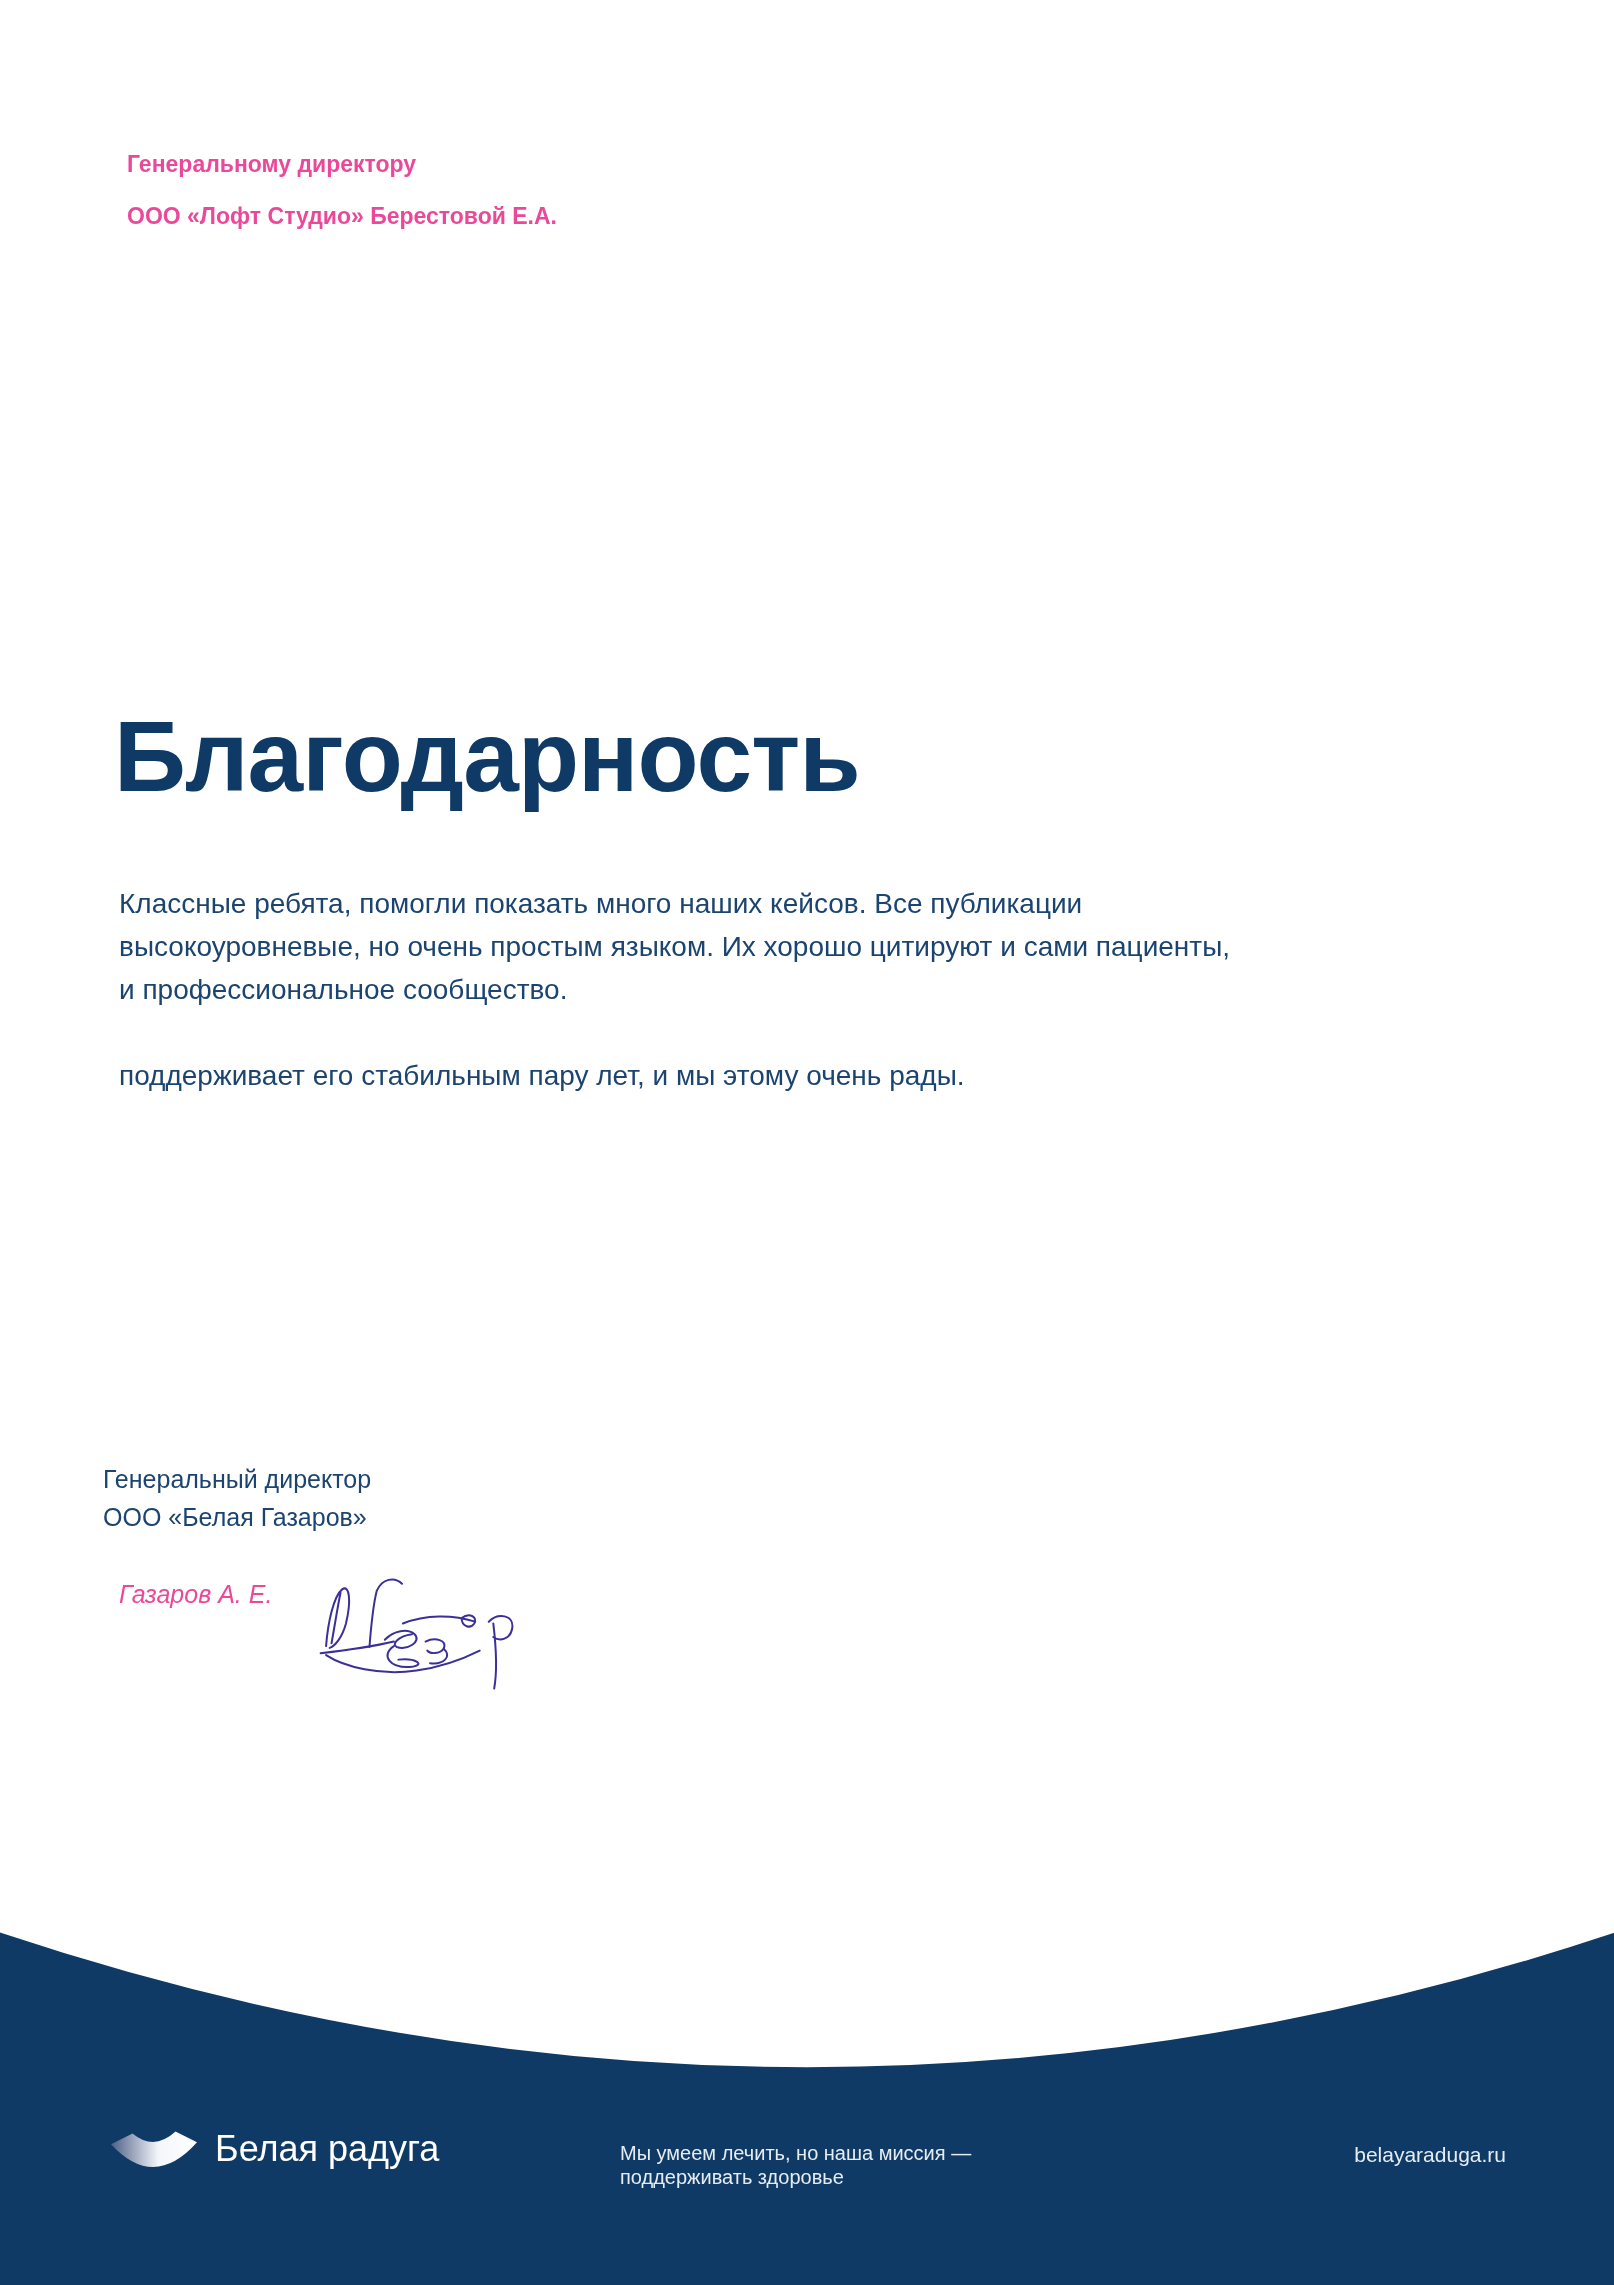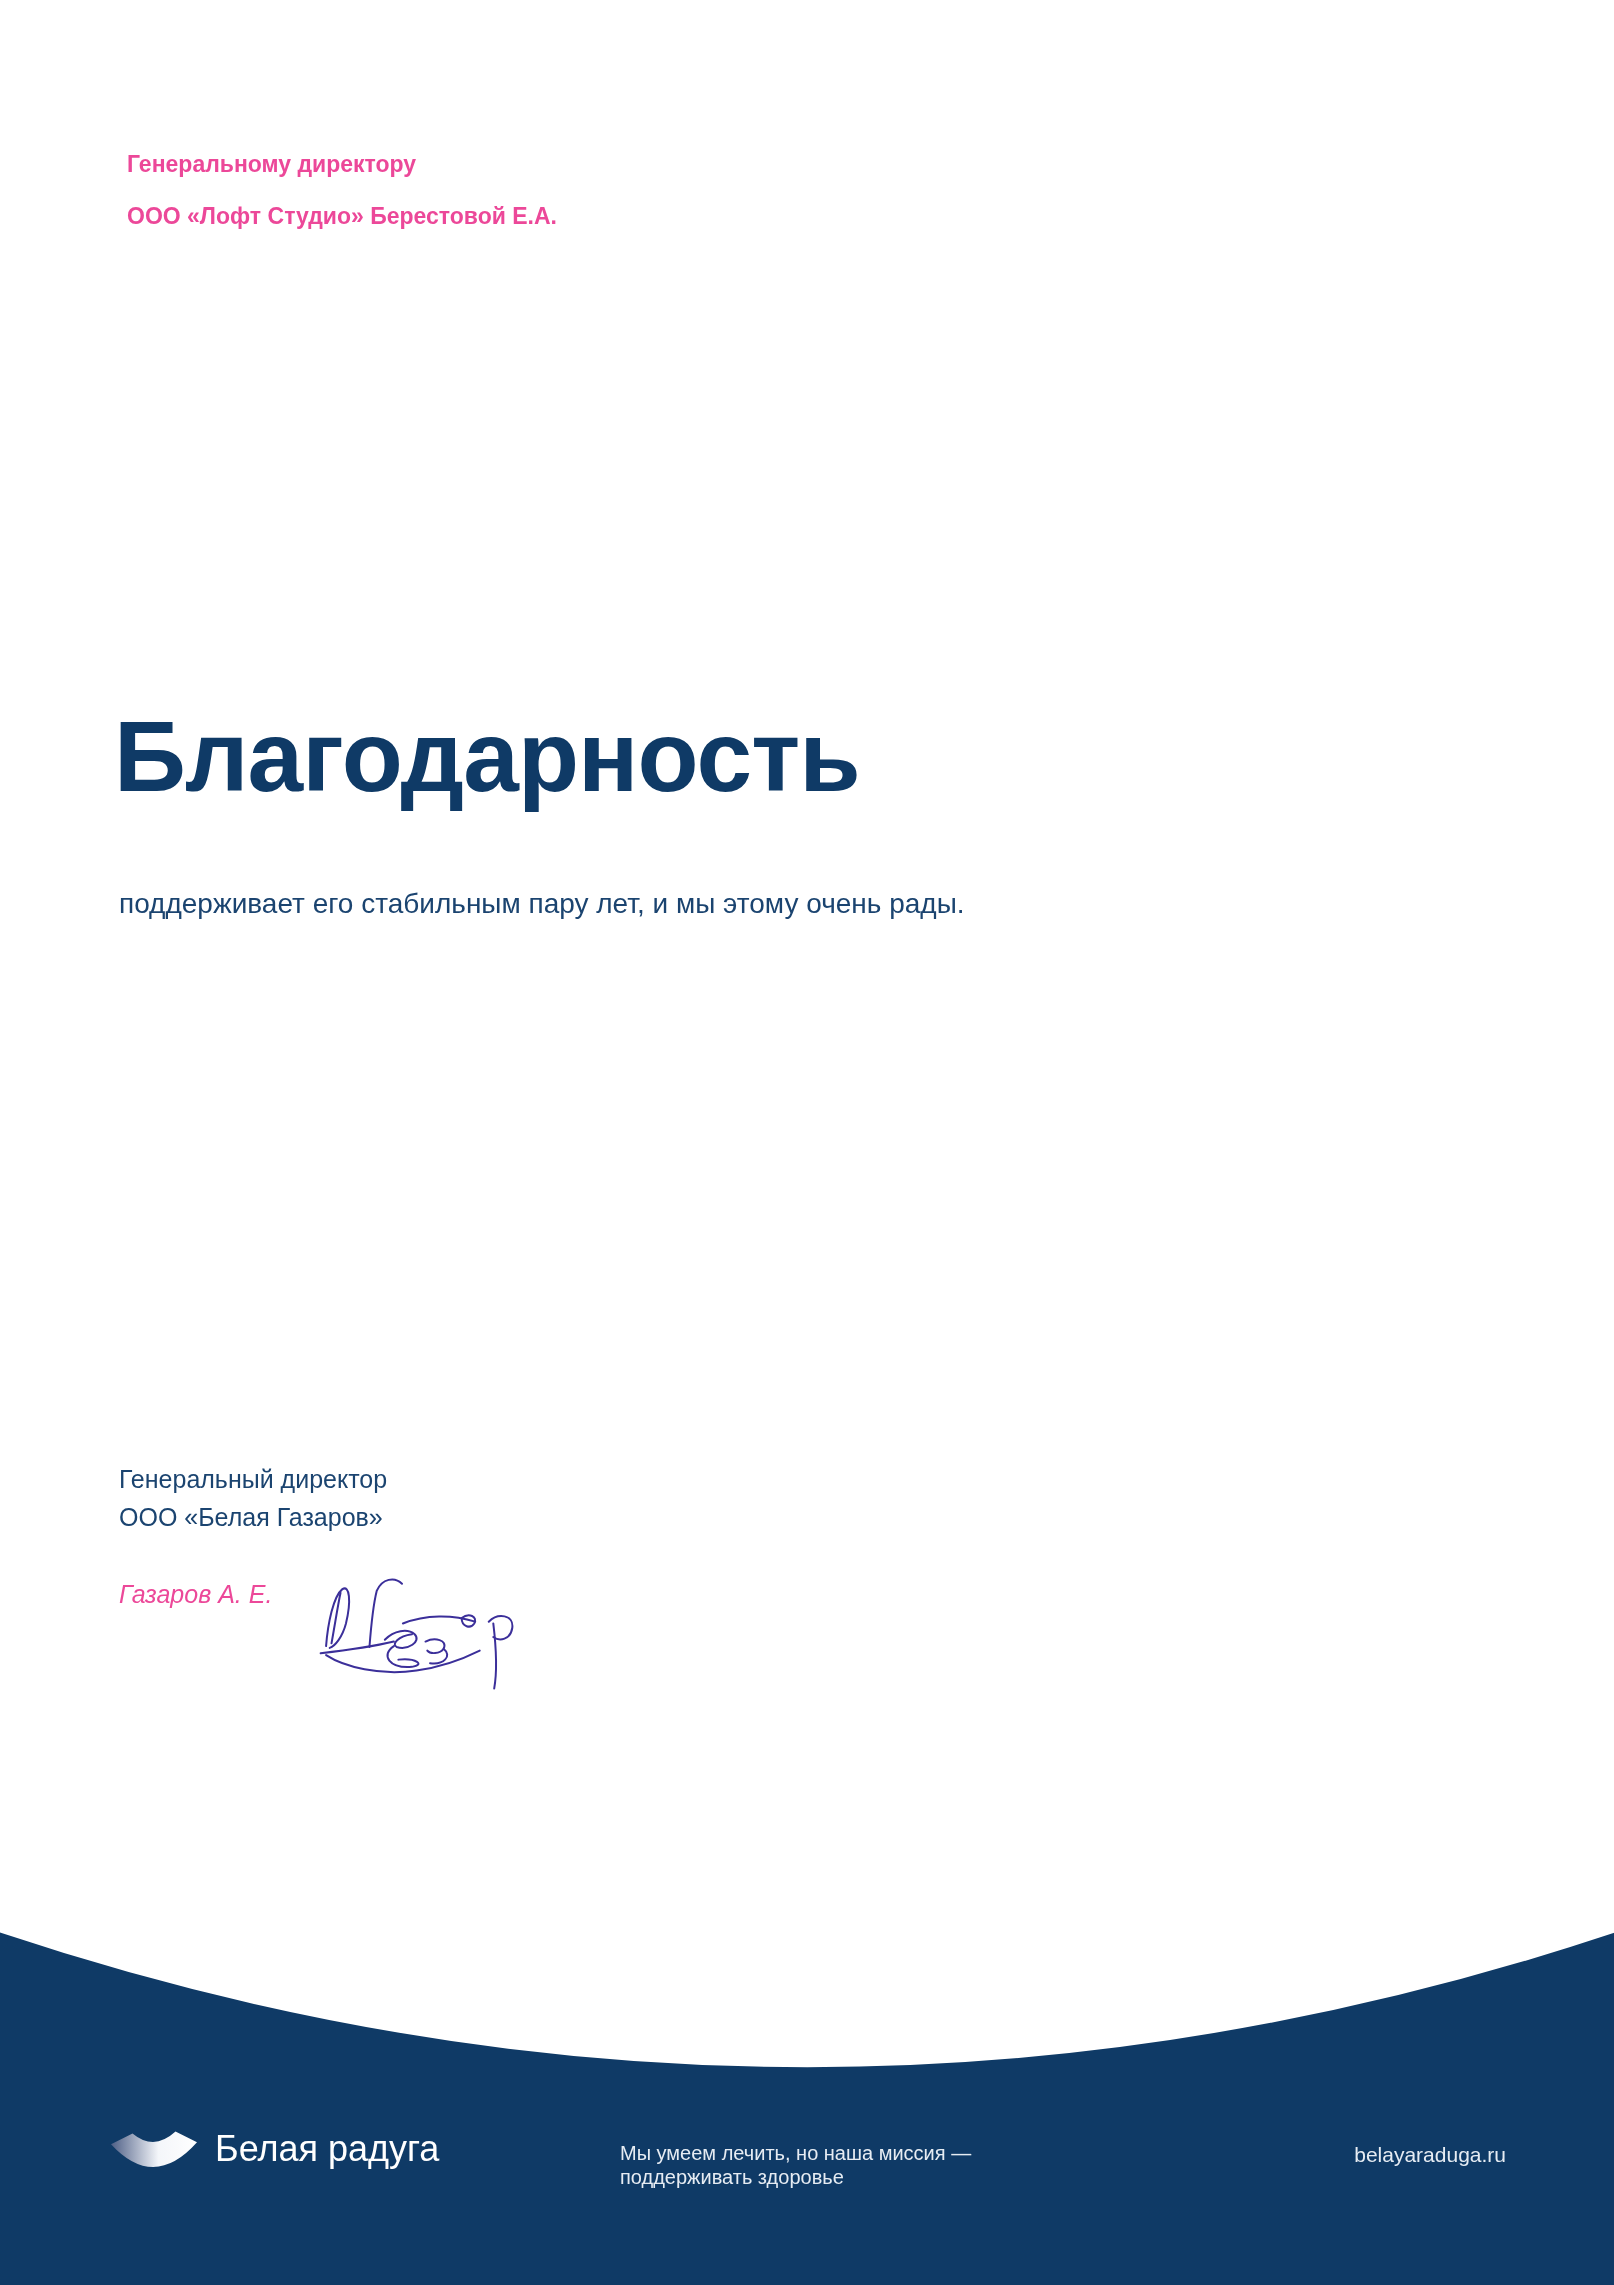--- a/index.html
+++ b/index.html
@@ -44,21 +44,21 @@
       font-size: 28px;
       line-height: 43px;
       color: #1B4470;
     }
     .body-text p {
       margin: 0 0 43px 0;
     }
     .body-text .line { display: block; white-space: nowrap; }
     .signatory {
       position: absolute;
-      left: 119px;
+      left: 103px;
       top: 1460px;
       font-size: 25px;
       line-height: 38px;
       color: #1B4470;
     }
     .signatory .line { display: block; white-space: nowrap; }
     .signer-name {
       position: absolute;
       left: 119px;
       top: 1575px;
@@ -122,20 +122,25 @@
 
 <div class="recipient">
   <div>Генеральному директору</div>
   <div>ООО «Лофт Студио» Берестовой Е.А.</div>
 </div>
 
 <div class="title">Благодарность</div>
 
 <div class="body-text">
   <p>
+    <span class="line">Классные ребята, помогли показать много наших кейсов. Все публикации</span>
+    <span class="line">высокоуровневые, но очень простым языком. Их хорошо цитируют и сами пациенты,</span>
+    <span class="line">и профессиональное сообщество.</span>
+  </p>
+  <p>
     <span class="line">поддерживает его стабильным пару лет, и мы этому очень рады.</span>
   </p>
 </div>
 
 <div class="signatory">
   <span class="line">Генеральный директор</span>
   <span class="line">ООО «Белая Газаров»</span>
 </div>
 
 <div class="signer-name">Газаров А. Е.</div>

